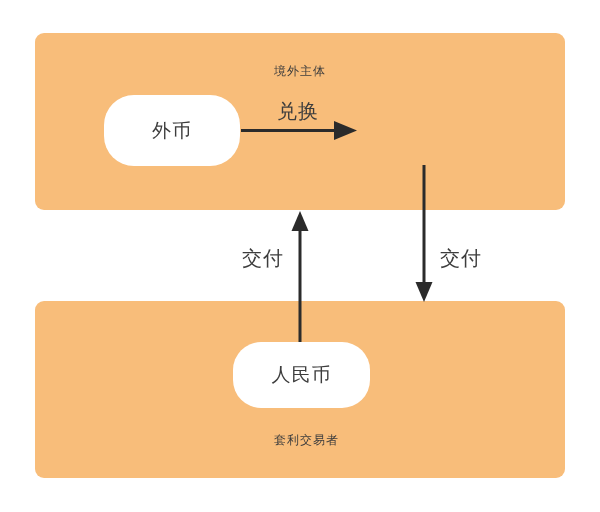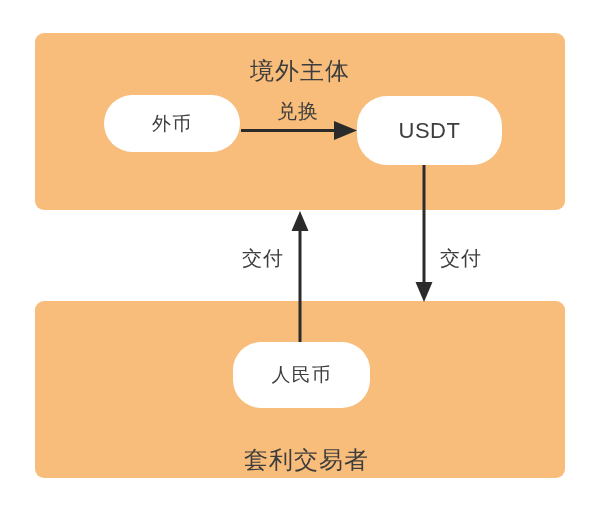--- a/index.html
+++ b/index.html
@@ -27,38 +27,38 @@
     background: var(--group-fill);
     border-radius: 9px;
   }
   .group-box.top { left: 35px; top: 33px; }
   .group-box.bottom { left: 35px; top: 301px; }
   .group-title {
     position: absolute;
     left: 35px; width: 530px;
     text-align: center;
     color: var(--text);
-    font-size: 24px;
+    font-size: 12px;
     line-height: 24px;
     letter-spacing: 1px;
   }
   .group-title.top { top: 59px; }
-  .group-title.bottom { top: 448px; padding-left: 13px; }
+  .group-title.bottom { top: 428px; padding-left: 13px; }
   .node {
     position: absolute;
     background: var(--node-fill);
     border-radius: 30px;
     display: flex;
     align-items: center;
     justify-content: center;
     color: var(--text);
     font-size: 19px;
     letter-spacing: 1px;
   }
-  .node.foreign-currency { left: 104px; top: 95px; width: 136px; height: 57px; }
+  .node.foreign-currency { left: 104px; top: 95px; width: 136px; height: 71px; }
   .node.usdt { left: 357px; top: 96px; width: 145px; height: 69px; font-size: 22px; letter-spacing: 0.5px; }
   .node.rmb { left: 233px; top: 342px; width: 137px; height: 66px; border-radius: 28px; font-family: Liberation Serif, serif; }
   .edge-label {
     position: absolute;
     width: 60px;
     text-align: center;
     color: var(--text);
     font-size: 20px;
     line-height: 22px;
     letter-spacing: 1px;
@@ -97,23 +97,20 @@
       <polygon class="arrow-head" points="300,211 291.5,231 308.5,231"></polygon>
     </g>
   </svg>
 
   <div class="group-title top">境外主体</div>
   <div class="group-title bottom">套利交易者</div>
 
   <div class="node foreign-currency">
     <span>外币</span>
   </div>
-  <div class="node usdt">
-    <span>USDT</span>
-  </div>
   <div class="node rmb">
     <span>人民币</span>
   </div>
 
   <div class="edge-label exchange">兑换</div>
   <div class="edge-label deliver-left">交付</div>
   <div class="edge-label deliver-right">交付</div>
 
 </div>
 

